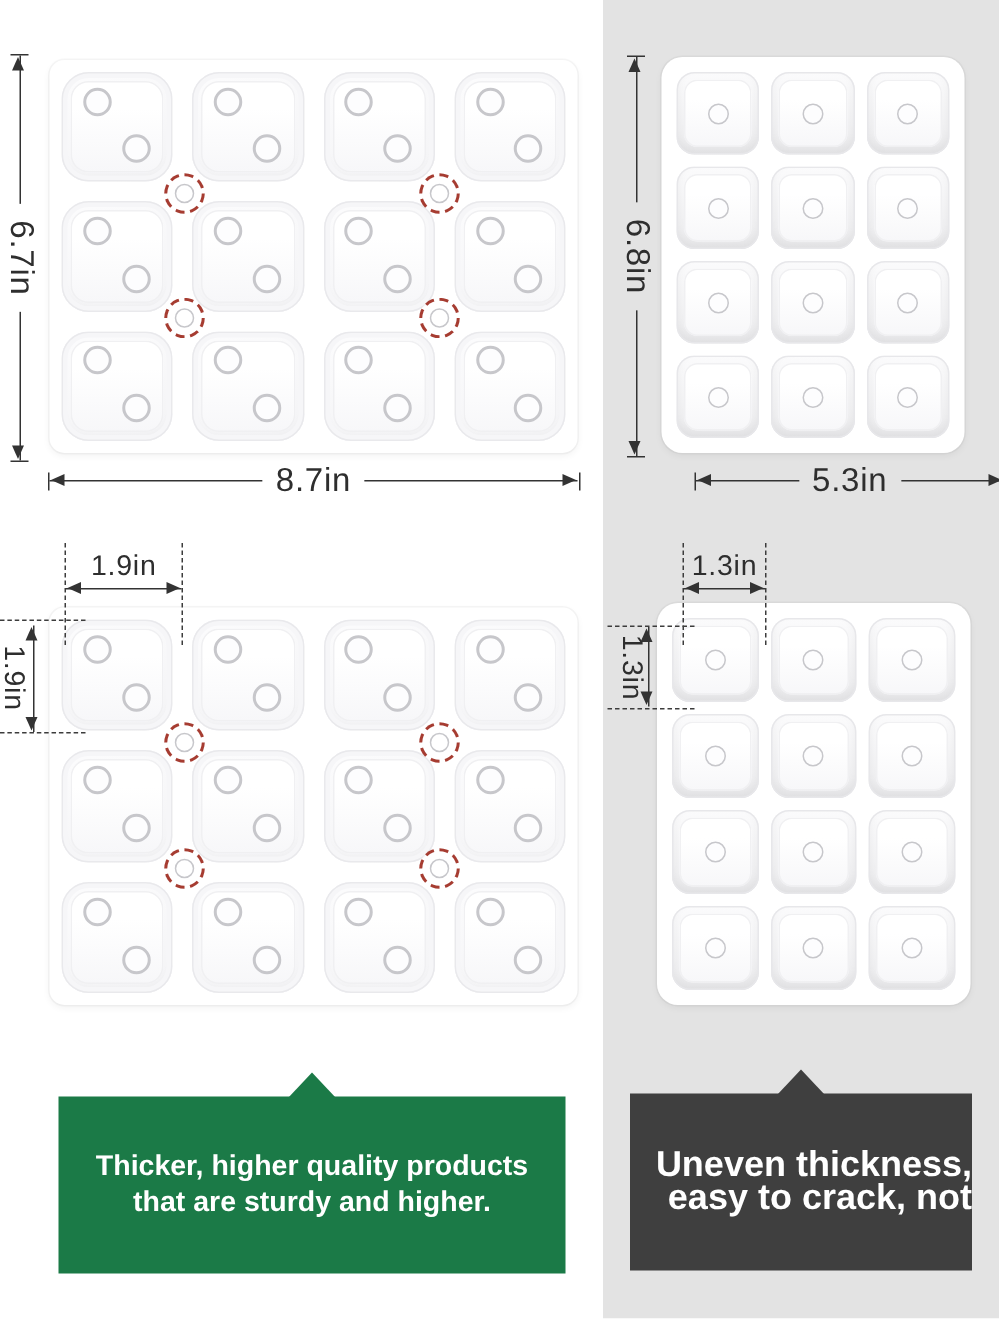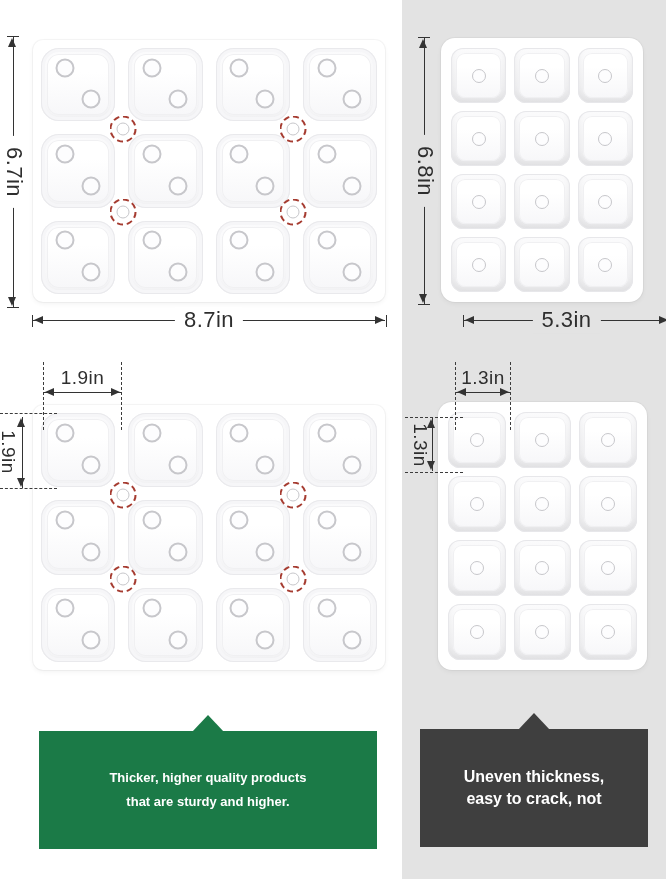--- a/index.html
+++ b/index.html
@@ -68,23 +68,23 @@
       font-size:19px;color:#2e2e2e;white-space:nowrap;z-index:5;letter-spacing:.5px;}
 
   .guide-v{position:absolute;width:0;border-left:1.6px dashed #3c3c3c;z-index:4;}
   .guide-h{position:absolute;height:0;border-top:1.6px dashed #3c3c3c;z-index:4;}
 
   
   .callout{position:absolute;display:flex;flex-direction:column;justify-content:center;
       text-align:center;color:#fff;font-weight:bold;z-index:2;}
   .callout .tri{position:absolute;top:-16px;left:50%;transform:translateX(-50%);
       width:0;height:0;border-left:16px solid transparent;border-right:16px solid transparent;}
-  .callout.good{background:var(--green);font-size:13px;line-height:24px;}
+  .callout.good{background:var(--green);font-size:19px;line-height:24px;}
   .callout.good .tri{border-bottom:17px solid var(--green);}
-  .callout.bad{background:var(--dark);font-size:16px;line-height:22.5px;}
+  .callout.bad{background:var(--dark);font-size:24px;line-height:22.5px;align-items:flex-end;}
   .callout.bad .tri{border-bottom:17px solid var(--dark);}
 </style>
 </head>
 <body>
 
 <div class="canvas" style="--green: #1b7a47; --dark: #3f3f3f; --gray: #e3e3e3; --ink: #333333; --red: #a63c31;">
 
   <div class="gray-panel"></div>
 
   <div class="tray left-style" style="left:33px;top:40px;width:352px;height:262px;">

